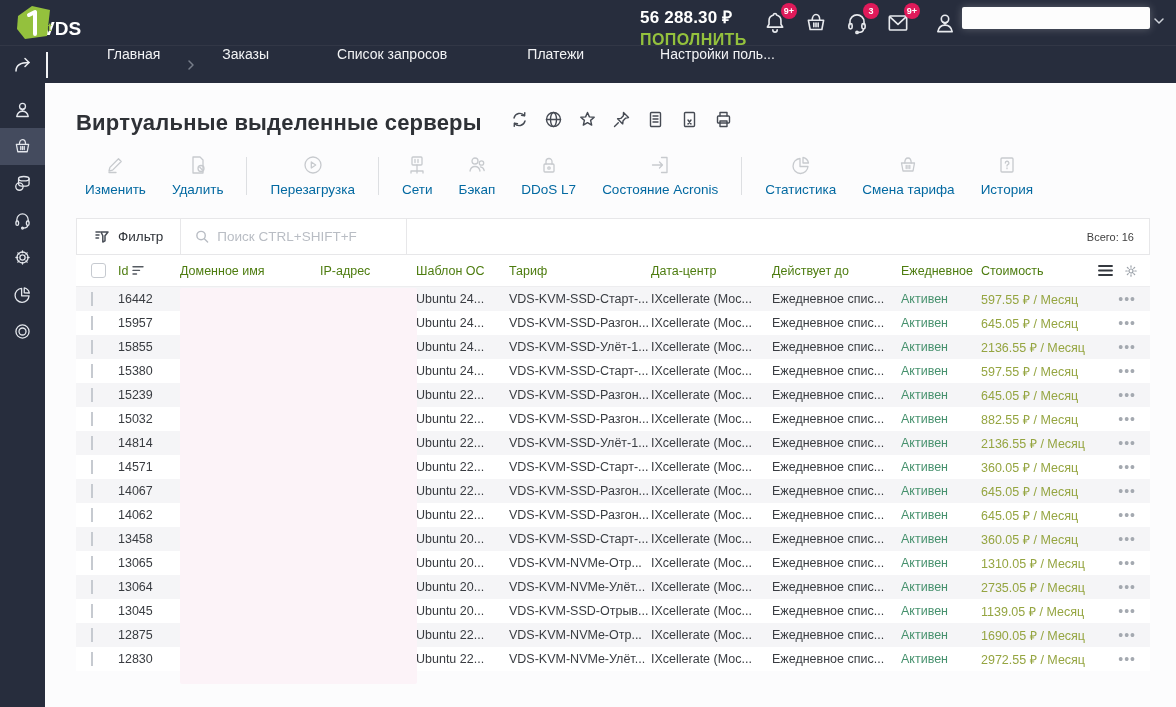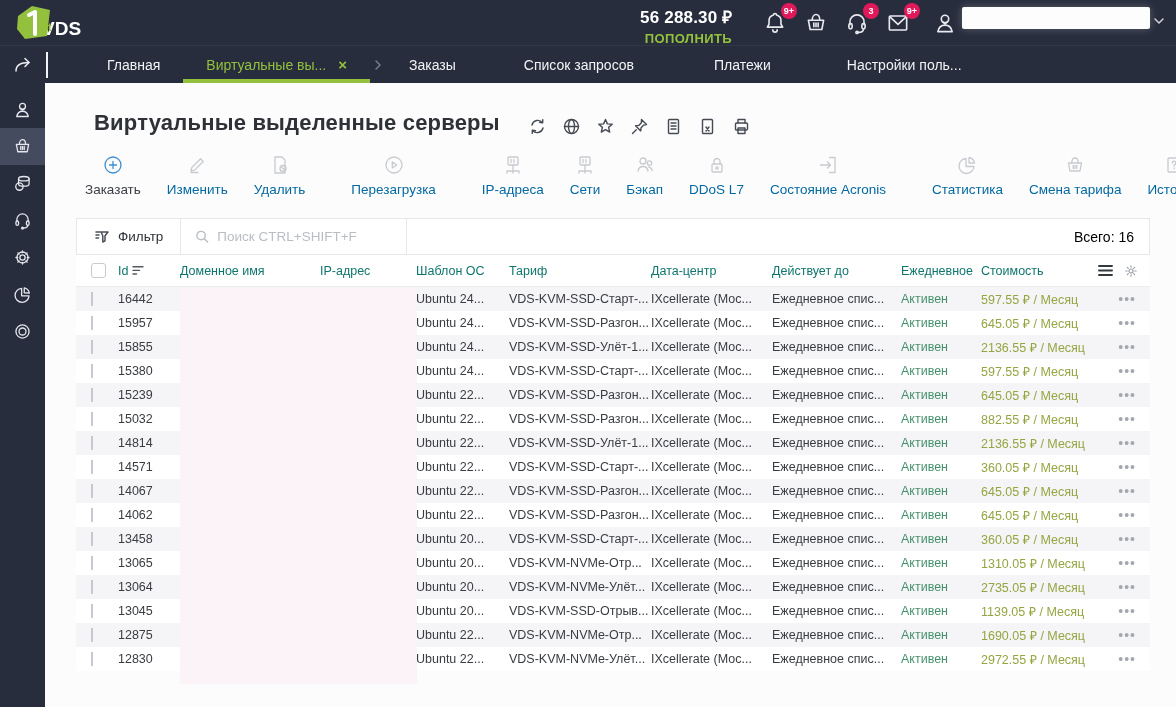--- a/index.html
+++ b/index.html
@@ -8,57 +8,57 @@
   svg { fill:none; stroke:currentColor; stroke-width:1.5; stroke-linecap:round; stroke-linejoin:round; display:block; }
 
   
   .topbar { position:absolute; left:0; top:0; width:1176px; height:45px; background:#272d3d; z-index:5; }
   .logo { position:absolute; left:16px; top:5px; display:flex; align-items:flex-end; color:#fff; cursor:pointer; }
   .logo-mark { position:relative; width:36px; height:36px; }
   .logo-text { margin-left:-10px; margin-bottom:3px; font-size:19px; font-weight:bold; color:#fff; line-height:1; }
   .logo-st { position:absolute; left:26px; top:16px; font-size:11px; font-weight:bold; color:#94c13d; background:transparent; }
   .balance-wrap { position:absolute; left:640px; top:5px; width:92px; text-align:right; }
   .balance { color:#fff; font-size:17px; font-weight:bold; letter-spacing:.2px; white-space:nowrap; }
-  .topup { margin-top:3px; color:#94c13d; font-size:13px; font-weight:bold; letter-spacing:.4px; cursor:pointer; }
+  .topup { margin-top:3px; color:#94c13d; font-size:16px; font-weight:bold; letter-spacing:.4px; cursor:pointer; }
   .tb-icon { position:absolute; top:8px; width:30px; height:30px; color:#e8eaee; cursor:pointer; }
   .tb-icon svg { width:26px; height:26px; margin:2px; }
   .badge { position:absolute; top:-5px; right:-7px; min-width:16px; height:16px; padding:0 3px;
     background:#e01a5a; border-radius:9px; color:#fff; font-size:9px; font-weight:bold;
     line-height:16px; text-align:center; }
   .user-box { position:absolute; left:962px; top:7px; width:188px; height:22px; background:#fdfdfd;
     border-radius:2px; box-shadow:0 0 8px rgba(255,255,255,.25); cursor:pointer; }
   .user-caret { position:absolute; left:1152px; top:14px; width:16px; height:16px; color:#cfd3da; cursor:pointer; }
   .user-caret svg { width:14px; height:14px; }
 
   
   .tabbar { position:absolute; left:0; top:45px; width:1176px; height:38px; background:#272d3d;
     border-top:1px solid rgba(255,255,255,.05); display:flex; align-items:stretch; z-index:4; }
   .tab-arrow { width:26px; margin-left:14px; align-self:center; color:#eceef2; cursor:pointer; }
   .tab-arrow svg { width:22px; height:18px; }
   .tab-vline { width:2px; height:26px; background:#f2f3f5; align-self:center; margin-left:6px; }
   .tabs { display:flex; margin-left:36px; }
-  .tab { position:relative; display:flex; align-items:center; padding:0 23px; color:#f2f3f5;
+  .tab { position:relative; display:flex; align-items:flex-start; padding:0 23px; color:#f2f3f5;
     font-size:14px; white-space:nowrap; cursor:pointer; }
   .tab.active { color:#94c13d; }
   .tab.active::after { content:""; position:absolute; left:0; right:0; bottom:0; height:4px; background:#94c13d; }
   .tab-close { margin-left:12px; font-size:15px; font-weight:bold; color:#94c13d; line-height:1; cursor:pointer; }
   .tab-sep { align-self:center; color:#777d8a; margin:0 2px; cursor:pointer; }
   .tab-sep svg { width:12px; height:12px; }
 
   
   .sidebar { position:absolute; left:0; top:83px; width:45px; height:624px; background:#272d3d; z-index:3; }
   .side-item { width:45px; height:37px; display:flex; align-items:center; justify-content:center;
     color:#e3e6ec; cursor:pointer; }
   .side-item svg { width:21px; height:21px; }
   .side-item.active { background:#444b5e; }
   .sidebar .spacer-top { height:8px; }
 
   
   .main { position:absolute; left:45px; top:83px; width:1131px; height:624px; background:#fcfcfd; overflow:hidden; }
-  .page-head { display:flex; align-items:flex-end; margin:27px 0 0 49px; }
+  .page-head { display:flex; align-items:flex-start; margin:27px 0 0 31px; }
   .page-title { font-size:22px; font-weight:bold; color:#2e3136; letter-spacing:.2px; }
   .title-icons { display:flex; gap:15px; margin-left:28px; color:#454a53; }
   .title-icons .ti { width:19px; height:19px; cursor:pointer; }
   .title-icons svg { width:19px; height:19px; stroke-width:1.4; }
 
   
   .toolbar { display:flex; align-items:flex-start; margin:15px 20px 0 27px; height:52px; }
   .tb-btn { display:flex; flex-direction:column; align-items:center; padding:2px 13px; cursor:pointer; }
   .tb-btn .bic { width:24px; height:24px; color:#3d8fd1; }
   .tb-btn .bic svg { width:22px; height:22px; margin:1px; stroke-width:1.3; }
@@ -73,27 +73,27 @@
   .filterbar { height:37px; border:1px solid #e7e7e9; background:#fff; display:flex; align-items:center; }
   .filter-btn { display:flex; align-items:center; gap:8px; padding:0 17px; font-size:13.5px; color:#2e3238; cursor:pointer; }
   .filter-btn svg { width:16px; height:16px; color:#4a4f58; }
   .f-div { width:1px; height:36px; background:#e7e7e9; }
   .searchbox { display:flex; align-items:center; gap:8px; padding:0 14px; width:225px; color:#b9bdc4; cursor:text; }
   .searchbox svg { width:15px; height:15px; }
   .search-input { border:none; outline:none; font-size:13.5px; color:#3c4045; width:175px; background:transparent;
     font-family:"Liberation Sans", sans-serif; }
   .search-input::placeholder { color:#b9bdc4; }
   .f-spacer { flex:1; }
-  .total { padding-right:15px; font-size:14px; color:#000000; white-space:nowrap; }
+  .total { padding-right:15px; font-size:11px; color:#404040; white-space:nowrap; }
 
   
   .table-wrap { position:relative; }
   .grid-cols { display:grid; grid-template-columns:42px 62px 140px 96px 93px 142px 121px 129px 80px 111px 1fr; }
   .thead { height:32px; align-items:center; background:#fff; border-bottom:1px solid #ededef;
-    font-size:12.5px; color:#0f766e; }
+    font-size:12.5px; color:#4d7c0f; }
   .th { display:flex; align-items:center; white-space:nowrap; overflow:hidden; }
   .th-id { gap:4px; }
   .sort-ic { width:12px; height:11px; color:#555a61; }
   .sort-ic svg { width:12px; height:11px; stroke-width:1.4; }
   .th-tools { display:flex; justify-content:flex-end; align-items:center; gap:11px; padding-right:12px; }
   .th-tools .hmb { width:15px; height:13px; color:#34383f; cursor:pointer; }
   .th-tools .hmb svg { width:15px; height:13px; stroke-width:1.9; }
   .th-tools .cog { width:14px; height:14px; color:#9aa0a8; cursor:pointer; }
   .th-tools .cog svg { width:14px; height:14px; stroke-width:1.2; }
   .checkbox { width:15px; height:15px; border:1.5px solid #c6cad0; border-radius:3px; background:#fff;
@@ -181,24 +181,20 @@
     <svg viewBox="0 0 22 18">
         <path d="M2 15c0-6.5 6-8.5 13-8.5"></path>
         <path d="M11 2.5l4 4-4 4"></path>
       </svg>
   </div>
   <div class="tab-vline"></div>
   <div class="tabs">
     <div class="tab">
         <span>Главная</span>
       </div>
-    <div class="tab active">
-      <span>Виртуальные вы...</span>
-      <span class="tab-close">×</span>
-    </div>
     <div class="tab-sep">
       <svg viewBox="0 0 12 12">
           <path d="M4 2l4 4-4 4"></path>
         </svg>
     </div>
     <div class="tab">
         <span>Заказы</span>
       </div>
     <div class="tab" style="margin-left:22px">
         <span>Список запросов</span>
@@ -312,29 +308,20 @@
           <svg viewBox="0 0 19 19">
             <path d="M6 6V2.5h7V6"></path>
             <rect x="3.5" y="6" width="12" height="7" rx="1"></rect>
             <rect x="6" y="11" width="7" height="5.5"></rect>
           </svg>
         </span>
     </div>
   </div>
 
   <div class="toolbar">
-    <div class="tb-btn">
-      <span class="bic">
-          <svg viewBox="0 0 22 22">
-            <circle cx="11" cy="11" r="8"></circle>
-            <path d="M11 7.5v7 M7.5 11h7"></path>
-          </svg>
-        </span>
-      <span class="blabel">Заказать</span>
-    </div>
     <div class="tb-btn disabled">
       <span class="bic">
           <svg viewBox="0 0 22 22">
             <path d="M5 17l.9-3.6L14.5 4.8l2.7 2.7-8.6 8.6z"></path>
             <path d="M5 18.5h7"></path>
           </svg>
         </span>
       <span class="blabel">Изменить</span>
     </div>
     <div class="tb-btn disabled">
@@ -351,30 +338,20 @@
     <div class="tb-btn disabled">
       <span class="bic">
           <svg viewBox="0 0 22 22">
             <circle cx="11" cy="11" r="8"></circle>
             <path d="M9.3 8l4.4 3-4.4 3z"></path>
           </svg>
         </span>
       <span class="blabel">Перезагрузка</span>
     </div>
     <div class="tb-div"></div>
-    <div class="tb-btn disabled">
-      <span class="bic">
-          <svg viewBox="0 0 22 22">
-            <rect x="6" y="3" width="10" height="8" rx="1"></rect>
-            <path d="M9 5.5v3 M12 5.5v3a 0 0 0 0 0 0"></path>
-            <path d="M11 11v3 M5 17h12 M5 17v2 M11 14v5 M17 17v2"></path>
-          </svg>
-        </span>
-      <span class="blabel">IP-адреса</span>
-    </div>
     <div class="tb-btn disabled">
       <span class="bic">
           <svg viewBox="0 0 22 22">
             <rect x="6" y="3" width="10" height="8" rx="1"></rect>
             <path d="M9 5.5v3 M12 5.5v3"></path>
             <path d="M11 11v3 M5 17h12 M5 17v2 M11 14v5 M17 17v2"></path>
           </svg>
         </span>
       <span class="blabel">Сети</span>
     </div>

